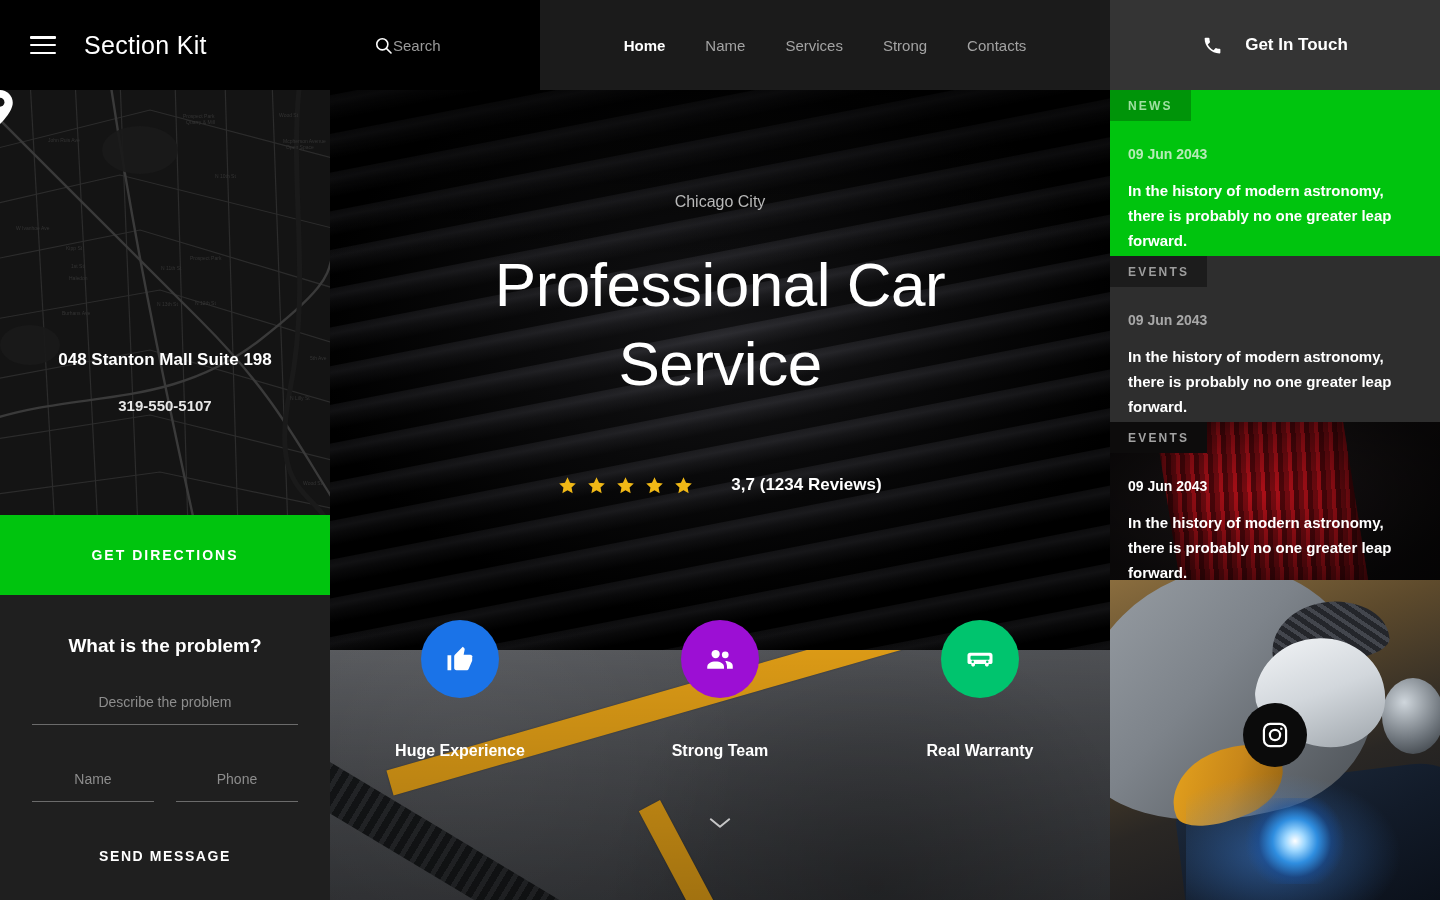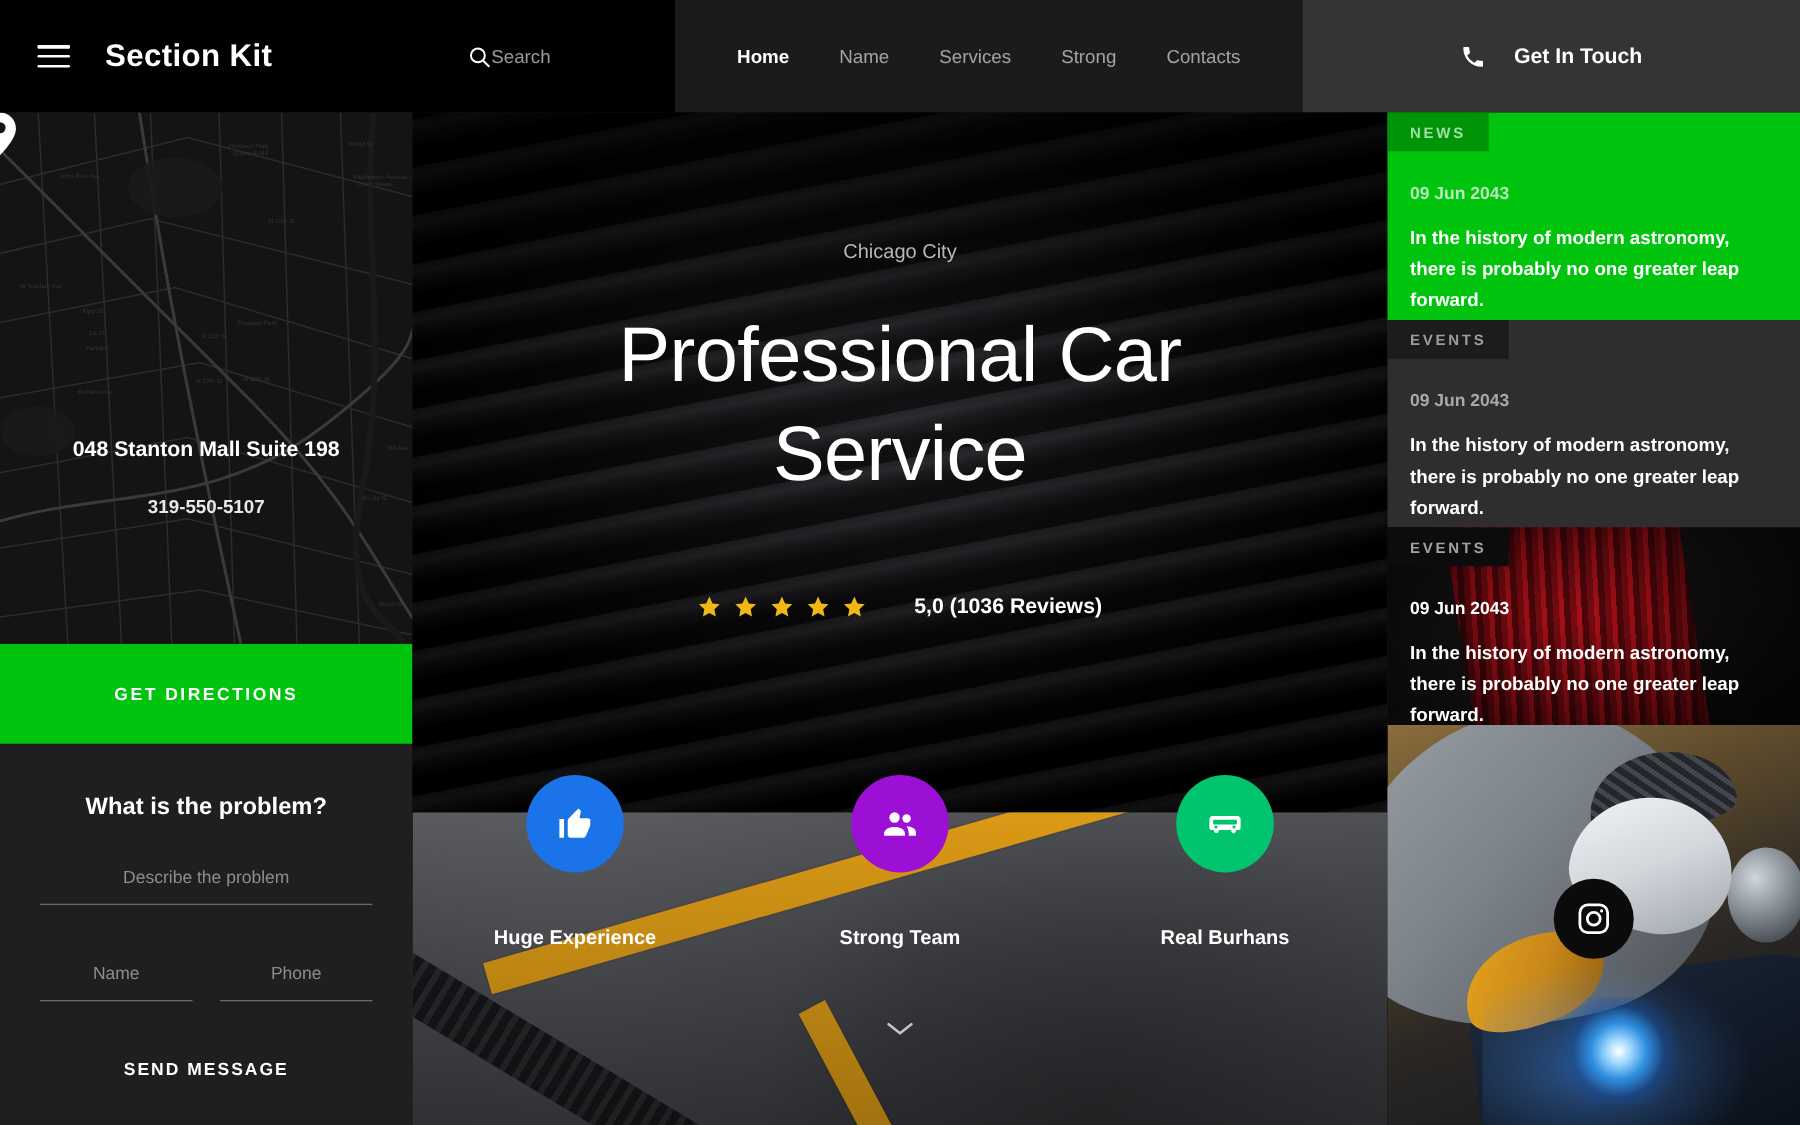--- a/index.html
+++ b/index.html
@@ -11,35 +11,35 @@
   .page { position:relative; width:1440px; height:900px; }
 
   
   .header { position:absolute; left:0; top:0; width:1440px; height:90px; display:flex; }
   .hdr-brand {
     width:330px; height:90px; background:#000;
     display:flex; align-items:center; padding-left:30px; gap:28px;
   }
   .hamburger { width:26px; height:18px; display:flex; flex-direction:column; justify-content:space-between; cursor:pointer; }
   .hamburger span { display:block; height:2.5px; background:#fff; border-radius:1px; }
-  .brand-title { font-size:25px; font-weight:700; letter-spacing:.3px; color:#fff; white-space:nowrap; }
+  .brand-title { font-size:25px; font-weight:400; letter-spacing:.3px; color:#fff; white-space:nowrap; }
 
   .hdr-search {
     width:210px; height:90px; background:#000;
     display:flex; align-items:center; gap:0; padding-left:44px;
   }
   .search-ico { width:19px; height:19px; flex:none; }
   .search-input {
     background:transparent; border:none; outline:none;
     color:#9a9a9a; font-size:15px; font-family:inherit; width:130px;
   }
   .search-input::placeholder { color:#9a9a9a; }
 
   .hdr-nav {
-    width:502px; height:90px; background:#1b1b1b;
+    width:570px; height:90px; background:#1b1b1b;
     display:flex; align-items:center; justify-content:center; gap:40px;
   }
   .nav-link { font-size:15px; color:#a3a3a3; text-decoration:none; cursor:pointer; white-space:nowrap; }
   .nav-link.active { color:#fff; font-weight:700; }
 
   .hdr-contact {
     flex:1; height:90px; background:#343434;
     display:flex; align-items:center; justify-content:center; gap:22px; cursor:pointer;
   }
   .phone-ico { width:21px; height:21px; flex:none; }
@@ -375,21 +375,21 @@
           <svg class="star" viewBox="0 0 24 24" fill="#f0b816">
               <path d="M12 1.6l3.2 6.9 7.3.9-5.4 5 1.4 7.3L12 18.1 5.5 21.7l1.4-7.3-5.4-5 7.3-.9z"></path>
             </svg>
           <svg class="star" viewBox="0 0 24 24" fill="#f0b816">
               <path d="M12 1.6l3.2 6.9 7.3.9-5.4 5 1.4 7.3L12 18.1 5.5 21.7l1.4-7.3-5.4-5 7.3-.9z"></path>
             </svg>
           <svg class="star" viewBox="0 0 24 24" fill="#f0b816">
               <path d="M12 1.6l3.2 6.9 7.3.9-5.4 5 1.4 7.3L12 18.1 5.5 21.7l1.4-7.3-5.4-5 7.3-.9z"></path>
             </svg>
         </div>
-        <div class="rating-text">5,0 (1036 Reviews)</div>
+        <div class="rating-text">3,7 (1234 Reviews)</div>
       </div>
 
       <div class="features">
 
         <div class="feature">
           <div class="feat-circle" style="background:#1a73e8">
             <svg viewBox="0 0 24 24" fill="#ffffff">
               <path d="M2 21h3V9H2v12zM22 10.3c0-1-.8-1.8-1.8-1.8h-5.3l.8-3.9.03-.3c0-.4-.17-.78-.44-1.05L14.2 2.2 7.9 8.6c-.35.33-.55.8-.55 1.3v9.3c0 1 .8 1.8 1.8 1.8h8.1c.74 0 1.38-.45 1.65-1.1l2.72-6.35c.08-.2.13-.42.13-.65v-2.6z"></path>
             </svg>
           </div>
@@ -410,21 +410,21 @@
 
         <div class="feature">
           <div class="feat-circle" style="background:#00c46e">
             <svg viewBox="0 0 24 24" fill="#ffffff">
               <path d="M4 7h16c1.1 0 2 .9 2 2v5.5c0 .8-.7 1.5-1.5 1.5H19v.5c0 .8-.7 1.5-1.5 1.5S16 17.3 16 16.5V16H8v.5C8 17.3 7.3 18 6.5 18S5 17.3 5 16.5V16H3.5c-.8 0-1.5-.7-1.5-1.5V9c0-1.1.9-2 2-2z"></path>
               <rect x="4.4" y="9.4" width="15.2" height="3.1" rx=".7" fill="#00c46e"></rect>
               <circle cx="6.2" cy="14.1" r="1" fill="#00c46e"></circle>
               <circle cx="17.8" cy="14.1" r="1" fill="#00c46e"></circle>
             </svg>
           </div>
-          <div class="feat-label">Real Burhans</div>
+          <div class="feat-label">Real Warranty</div>
         </div>
       </div>
 
       <svg class="scroll-chevron" viewBox="0 0 24 14" fill="none" stroke="#ffffff" stroke-width="2.2" stroke-linecap="round" stroke-linejoin="round">
         <polyline points="2,3 12,11 22,3"></polyline>
       </svg>
     </div>
   </div>
 
   <div class="rightpanel">

